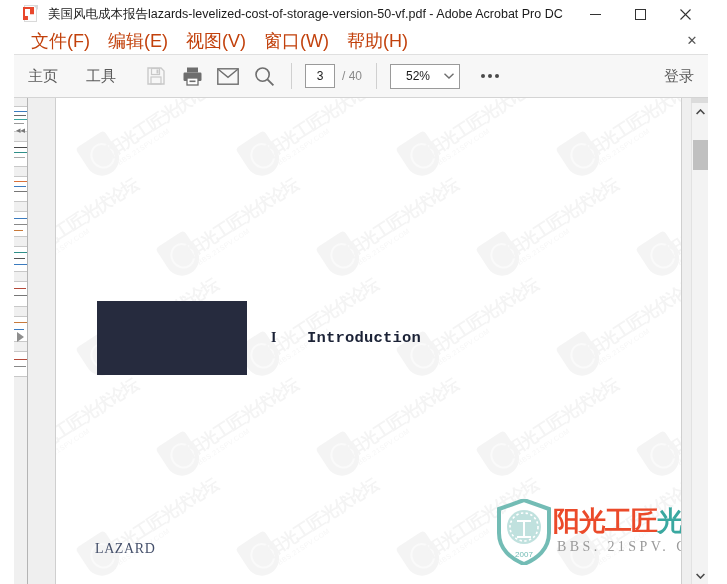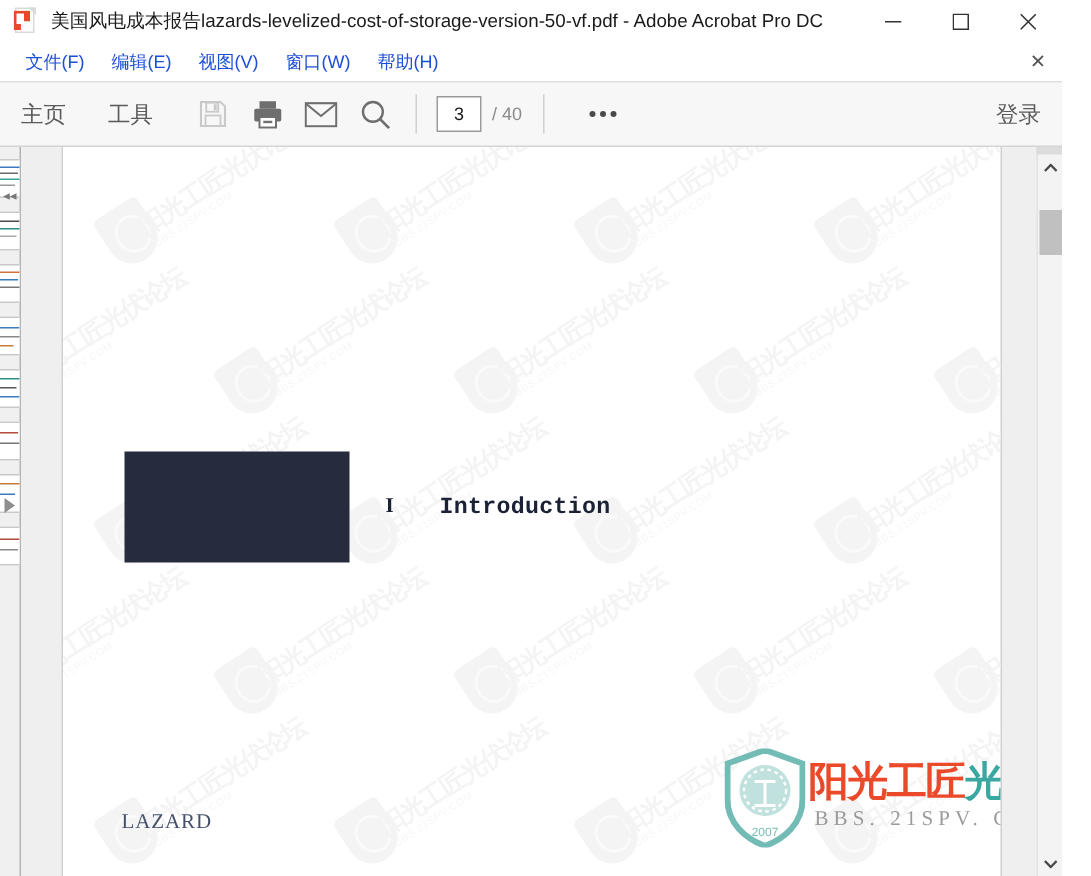--- a/index.html
+++ b/index.html
@@ -8,20 +8,21 @@
     overflow: hidden;
     font-family: "Liberation Sans", "DejaVu Sans", sans-serif;
     background: #ffffff;
   }
   #app {
     position: relative;
     width: 708px; height: 584px;
     background: #ffffff;
     display: flex;
     flex-direction: column;
+    padding-left: 14px;
   }
 
   
   .titlebar {
     height: 28px;
     background: #ffffff;
     display: flex;
     align-items: center;
     flex: 0 0 28px;
     position: relative;
@@ -76,22 +77,22 @@
   .menubar {
     height: 26px;
     flex: 0 0 26px;
     background: #ffffff;
     display: flex;
     align-items: center;
     padding-left: 8px;
     position: relative;
   }
   .menu-item {
-    font-size: 12px;
-    color: #1d4ed8;
+    font-size: 18px;
+    color: #c2410c;
     padding: 3px 9px;
     white-space: nowrap;
     cursor: default;
     line-height: 16px;
   }
   .menu-close {
     position: absolute;
     right: 8px; top: 4px;
     width: 16px; height: 16px;
     display: flex; align-items: center; justify-content: center;
@@ -486,20 +487,28 @@
       </svg>
     </div>
 
     <div class="tb-sep"></div>
 
     <div class="pagebox">3</div>
     <div class="pagetotal">/ 40</div>
 
     <div class="tb-sep" style="margin-left:14px;"></div>
 
+    <div class="zoombox">
+      <div class="zoomval">52%</div>
+      <div class="zoomcaret">
+        <svg width="10" height="6" viewBox="0 0 10 6">
+            <path d="M0.5 0.8 L5 5 L9.5 0.8" fill="none" stroke="#6e6e6e" stroke-width="1.4"></path>
+          </svg>
+      </div>
+    </div>
 
     <div class="moredots">
       <span></span>
         <span></span>
         <span></span>
     </div>
 
     <div class="signin">登录</div>
   </div>
 

